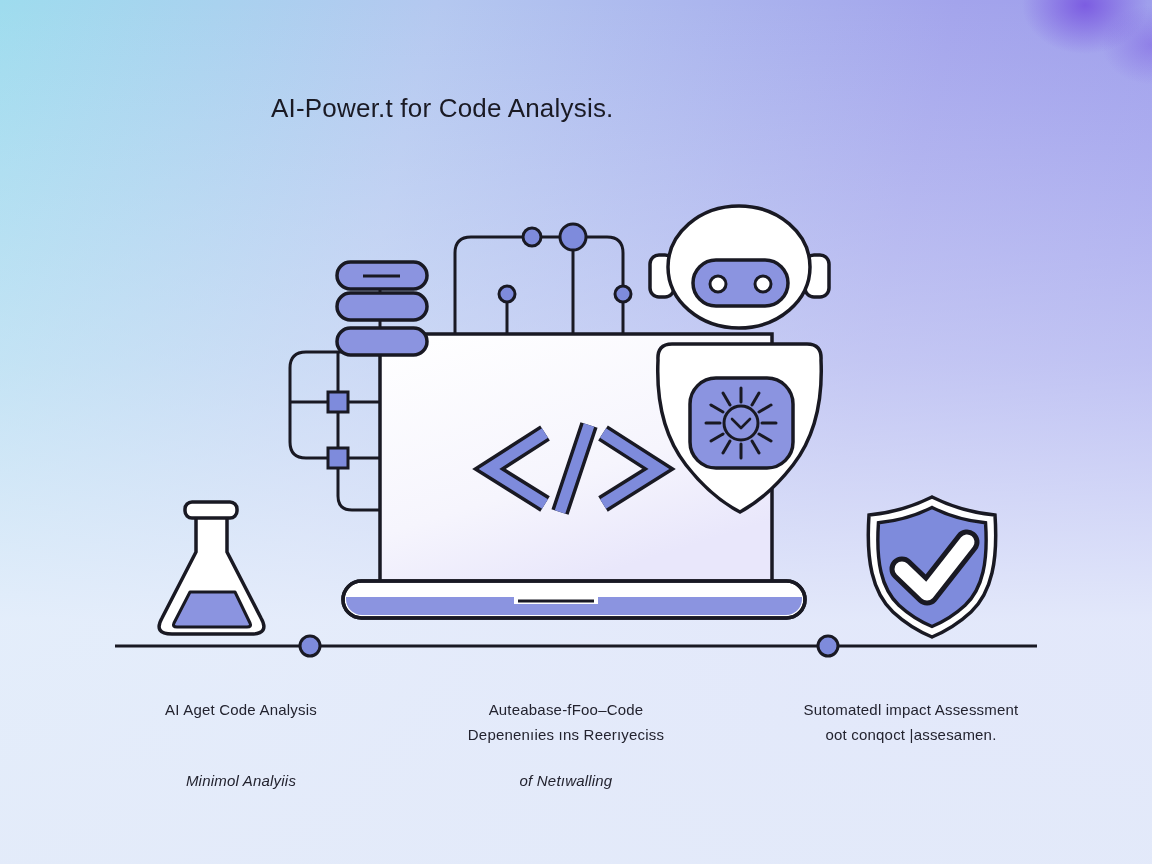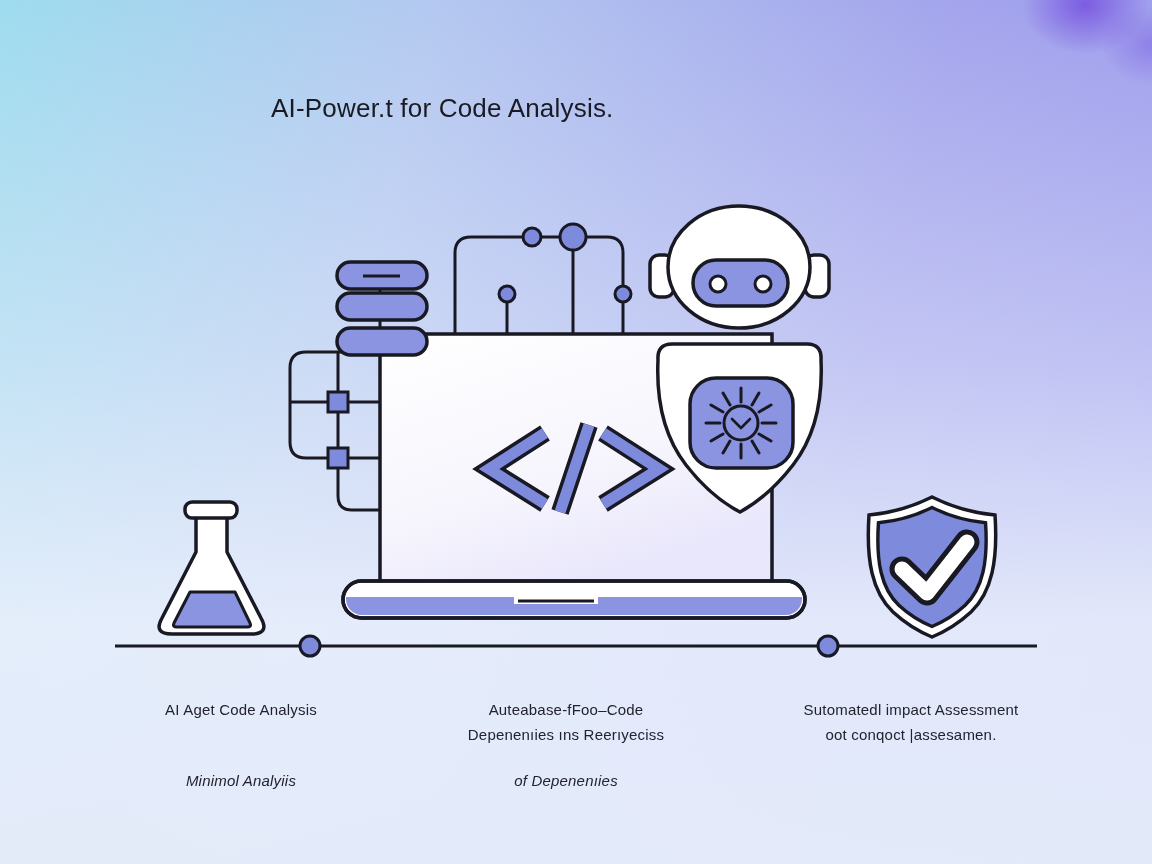--- a/index.html
+++ b/index.html
@@ -159,19 +159,19 @@
 
 <div class="captions">
   <div class="caption-col col1">
     <div class="cap-line">AI Aget Code Analysis</div>
     <div class="cap-line"></div>
     <div class="cap-line">Minimol Analyiis</div>
   </div>
   <div class="caption-col col2">
     <div class="cap-line">Auteabase-fFoo–Code</div>
     <div class="cap-line">Depenenıies ıns Reerıyeciss</div>
-    <div class="cap-line">of Depenenıies</div>
+    <div class="cap-line">of Netıwalling</div>
   </div>
   <div class="caption-col col3">
     <div class="cap-line">Sutomatedl impact Assessment</div>
     <div class="cap-line">oot conqoct |assesamen.</div>
   </div>
 </div>
 
 </body></html>

